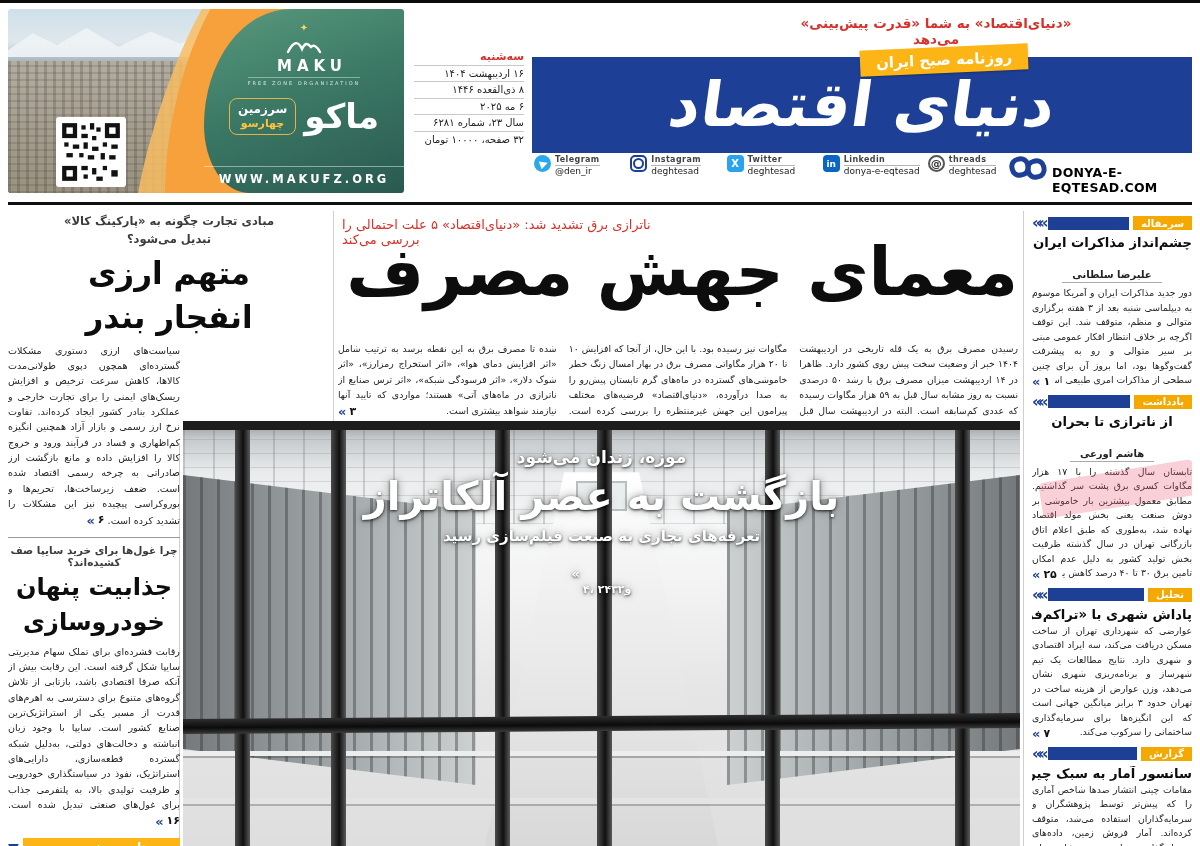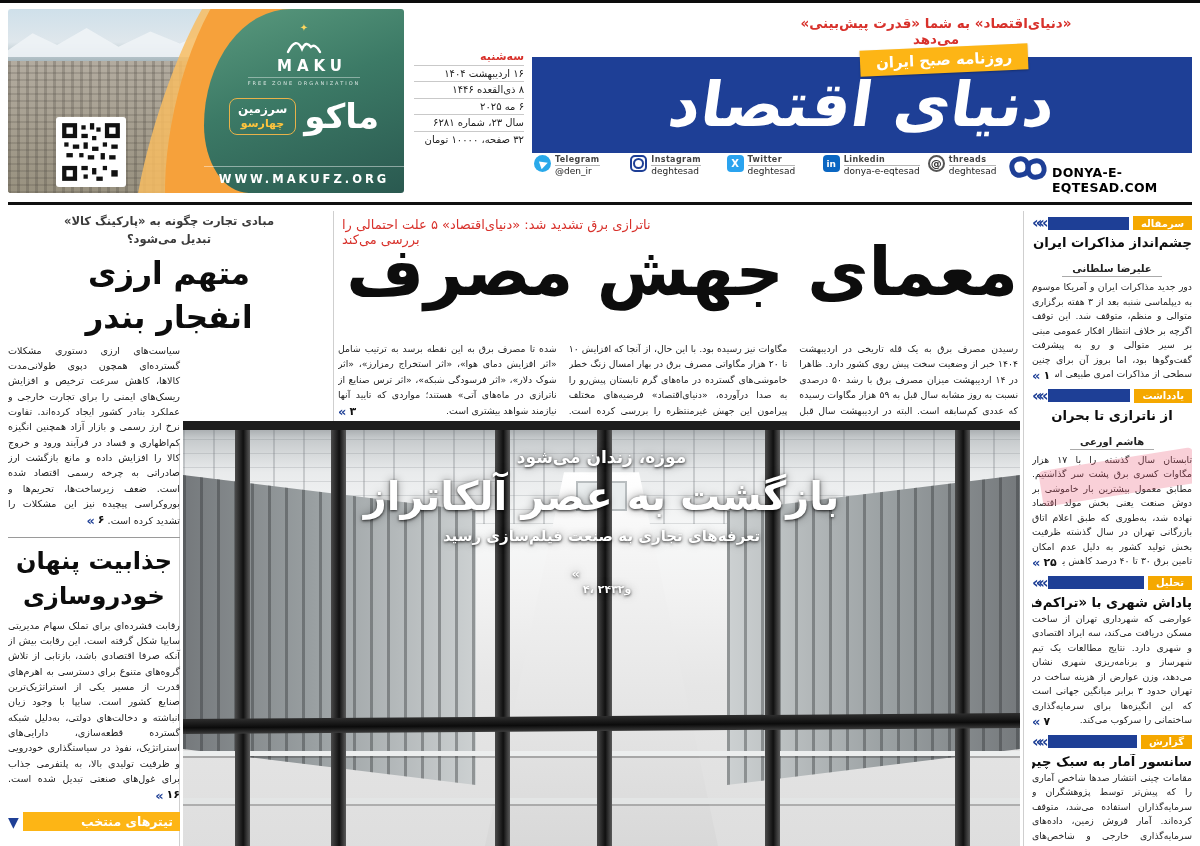--- a/index.html
+++ b/index.html
@@ -152,21 +152,21 @@
   
   .rightcol { position:absolute; left:1032px; top:206px; width:160px; height:640px; overflow:hidden; }
   .rsec { position:relative; }
   .rhead { display:flex; align-items:center; height:16px; margin:6px 0 4px; }
   .rchev { color:#1e3f96; font-weight:bold; font-size:16px; line-height:1; }
   .rchev::before { content:"««"; letter-spacing:-4px; }
   .rbar { flex:1; height:13px; background:#1e3f96; margin:0 4px 0 3px; }
   .rlabel { background:#f5a800; color:#fff; font-size:10px; font-weight:bold; padding:1.5px 8px; }
   .rtitle { font-size:13.2px; font-weight:bold; color:#0d0d0d; text-align:center; direction:rtl;
             white-space:nowrap; overflow:hidden; margin:2px 0; }
-  .rauthor { text-align:center; margin:7px 0 3px; }
+  .rauthor { text-align:center; margin:13px 0 3px; }
   .rauthor span { display:inline-block; font-size:10px; font-weight:bold; color:#222;
                   border-bottom:1px solid #aaa; padding:0 10px 2px; }
   .rauthor span:empty { display:none; }
   .rbwrap { position:relative; }
   .rbody { font-size:9.3px; line-height:1.56; text-align:justify; direction:rtl; color:#1e1e1e; }
   .stamp { position:absolute; top:6px; right:-4px; width:156px; height:36px;
            background:rgba(235,85,115,.28); transform:rotate(-9deg); border-radius:5px; z-index:3; }
 </style>
 </head>
 <body>
@@ -341,20 +341,21 @@
   <div class="leftcol">
     <div class="a1k">مبادی تجارت چگونه به «پارکینگ کالا» تبدیل می‌شود؟</div>
     <h2 class="a1t">متهم ارزی انفجار بندر</h2>
     <div class="narrow">
       <p class="lbody"><span>سیاست‌های ارزی دستوری مشکلات گسترده‌ای همچون دپوی طولانی‌مدت کالاها، کاهش سرعت ترخیص و افزایش ریسک‌های ایمنی را برای تجارت خارجی و عملکرد بنادر کشور ایجاد کرده‌اند. تفاوت نرخ ارز رسمی و بازار آزاد همچنین انگیزه کم‌اظهاری و فساد در فرآیند ورود و خروج کالا را افزایش داده و مانع بازگشت ارز صادراتی به چرخه رسمی اقتصاد شده است. ضعف زیرساخت‌ها، تحریم‌ها و بوروکراسی پیچیده نیز این مشکلات را تشدید کرده است.</span>
         <span class="ref">
             <b>۶</b>
           </span>
       </p>
       <div class="ldiv"></div>
+      <div class="a2k">چرا غول‌ها برای خرید سایپا صف کشیده‌اند؟</div>
       <h2 class="a2t">جذابیت پنهان خودروسازی</h2>
       <p class="lbody"><span>رقابت فشرده‌ای برای تملک سهام مدیریتی سایپا شکل گرفته است. این رقابت بیش از آنکه صرفا اقتصادی باشد، بازتابی از تلاش گروه‌های متنوع برای دسترسی به اهرم‌های قدرت از مسیر یکی از استراتژیک‌ترین صنایع کشور است. سایپا با وجود زیان انباشته و دخالت‌های دولتی، به‌دلیل شبکه گسترده قطعه‌سازی، دارایی‌های استراتژیک، نفوذ در سیاستگذاری خودرویی و ظرفیت تولیدی بالا، به پلتفرمی جذاب برای غول‌های صنعتی تبدیل شده است.</span>
         <span class="ref">
             <b>۱۶</b>
           </span>
       </p>
       <div class="picks">
         <div class="pkhead">
           <span class="pklabel fa">تیترهای منتخب</span>
           <span class="pkchev">▼</span>

